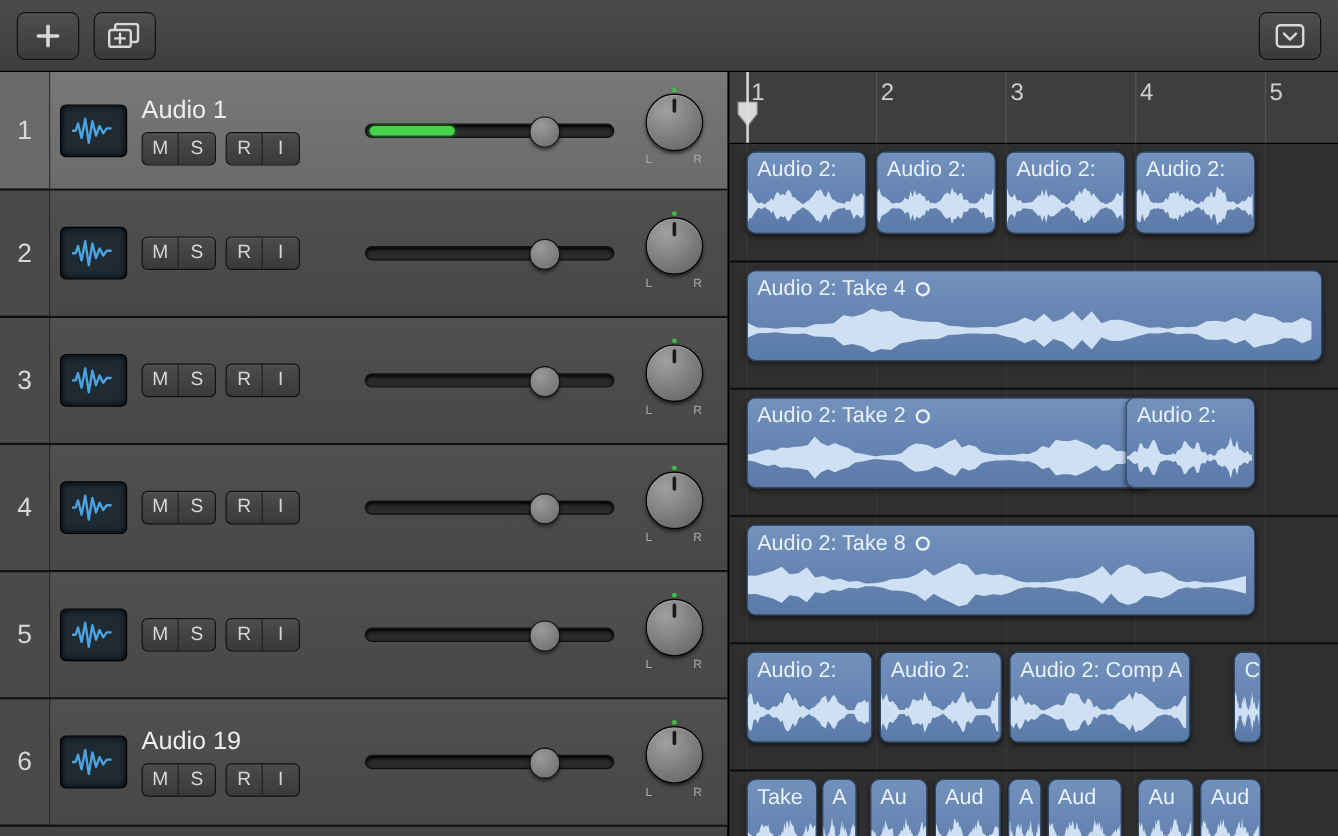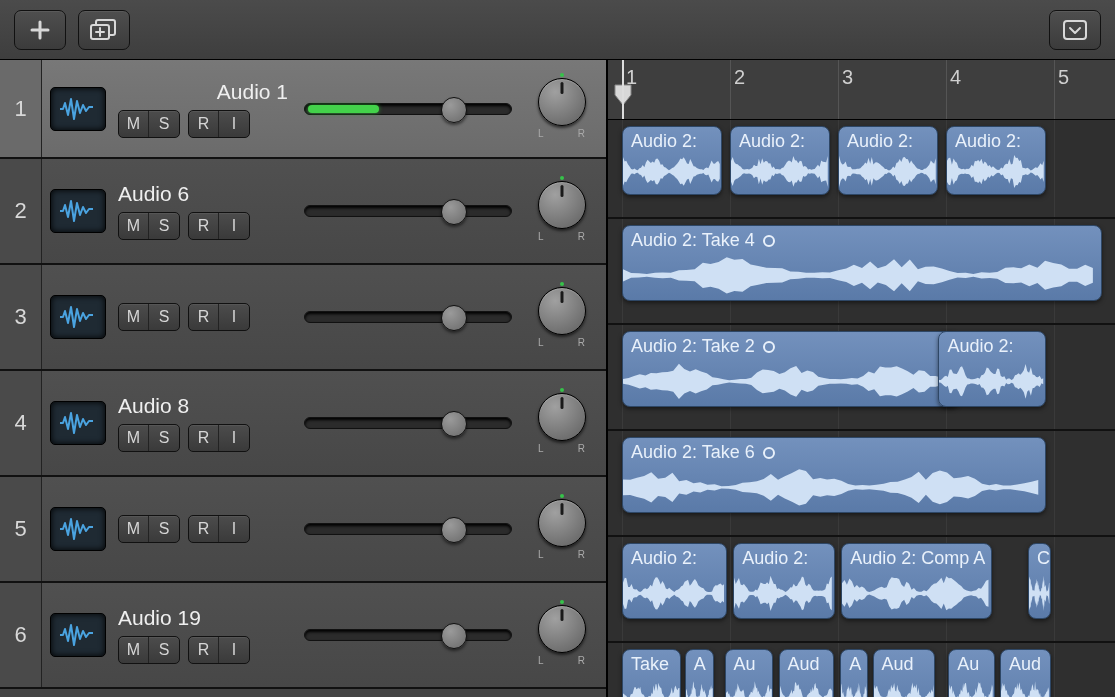--- a/index.html
+++ b/index.html
@@ -43,21 +43,21 @@
   }
   .playhead .line { position:absolute; top:0; left:8px; width:2px; height:2000px; background:#ddd; }
   .playhead svg { position:absolute; top:24px; left:0; }
 
   
   .track-row {
     display:flex; align-items:stretch; border-bottom:2px solid #111;
     background:#4a4a4a;
   }
   .track-row.selected { background:#6a6a6a; }
-  .track-row.selected .hdr { background:linear-gradient(#787878,#6b6b6b);text-align:right; }
+  .track-row.selected .hdr { background:linear-gradient(#787878,#6b6b6b); }
   .tnum {
     width:42px; display:flex; align-items:center; justify-content:center;
     font-size:22px; color:#d8d8d8; border-right:1px solid #222;
   }
   .hdr {
     flex:1; display:flex; align-items:center; padding:10px 10px 10px 8px; gap:12px;
     background:linear-gradient(#505050,#474747);
   }
   .track-icon {
     width:56px; height:44px; border:1px solid #000; border-radius:5px;
@@ -189,21 +189,20 @@
         </div>
         <div class="track-row" style="height: 106px;">
       <div class="tnum">2</div>
       <div class="hdr">
         <div class="track-icon">
           <svg width="40" height="24" viewBox="0 0 40 24">
             <path d="M2 12h3l2-6 3 12 3-16 3 20 3-18 3 12 3-8 3 6 3-4h4" fill="none" stroke="#4aa3e0" stroke-width="2" stroke-linejoin="round"></path>
           </svg>
         </div>
         <div class="tinfo">
-          <div class="tname">Audio 6</div>
           <div class="btnrow">
             <div class="grpbtn">
               <span>M</span>
               <span>S</span>
             </div>
             <div class="grpbtn">
               <span>R</span>
               <span>I</span>
             </div>
           </div>
@@ -262,21 +261,20 @@
         </div>
         <div class="track-row" style="height: 106px;">
       <div class="tnum">4</div>
       <div class="hdr">
         <div class="track-icon">
           <svg width="40" height="24" viewBox="0 0 40 24">
             <path d="M2 12h3l2-6 3 12 3-16 3 20 3-18 3 12 3-8 3 6 3-4h4" fill="none" stroke="#4aa3e0" stroke-width="2" stroke-linejoin="round"></path>
           </svg>
         </div>
         <div class="tinfo">
-          <div class="tname">Audio 8</div>
           <div class="btnrow">
             <div class="grpbtn">
               <span>M</span>
               <span>S</span>
             </div>
             <div class="grpbtn">
               <span>R</span>
               <span>I</span>
             </div>
           </div>
@@ -457,21 +455,21 @@
                 <span>Audio 2:</span>
               </div>
               <svg class="wave" viewBox="0 0 100 100" preserveAspectRatio="none">
                 <path d="M0 50 L0.0 46.9 L1.7 46.7 L3.3 42.8 L5.0 38.3 L6.7 36.3 L8.3 39.3 L10.0 21.5 L11.7 20.7 L13.3 29.9 L15.0 31.3 L16.7 31.7 L18.3 25.4 L20.0 15.4 L21.7 13.2 L23.3 22.3 L25.0 34.9 L26.7 42.1 L28.3 42.8 L30.0 44.7 L31.7 44.9 L33.3 44.1 L35.0 43.1 L36.7 40.9 L38.3 43.4 L40.0 35.1 L41.7 34.0 L43.3 28.8 L45.0 15.9 L46.7 17.7 L48.3 24.6 L50.0 28.8 L51.7 32.0 L53.3 31.9 L55.0 18.2 L56.7 19.9 L58.3 37.1 L60.0 39.4 L61.7 37.5 L63.3 45.8 L65.0 42.8 L66.7 43.3 L68.3 46.7 L70.0 44.4 L71.7 35.3 L73.3 34.1 L75.0 30.3 L76.7 34.0 L78.3 29.7 L80.0 22.9 L81.7 7.1 L83.3 25.3 L85.0 28.6 L86.7 14.6 L88.3 33.3 L90.0 34.2 L91.7 39.4 L93.3 40.0 L95.0 36.4 L96.7 45.1 L98.3 42.7 L98.3 57.3 L96.7 54.9 L95.0 63.6 L93.3 60.0 L91.7 60.6 L90.0 65.8 L88.3 66.7 L86.7 85.4 L85.0 71.4 L83.3 74.7 L81.7 92.9 L80.0 77.1 L78.3 70.3 L76.7 66.0 L75.0 69.7 L73.3 65.9 L71.7 64.7 L70.0 55.6 L68.3 53.3 L66.7 56.7 L65.0 57.2 L63.3 54.2 L61.7 62.5 L60.0 60.6 L58.3 62.9 L56.7 80.1 L55.0 81.8 L53.3 68.1 L51.7 68.0 L50.0 71.2 L48.3 75.4 L46.7 82.3 L45.0 84.1 L43.3 71.2 L41.7 66.0 L40.0 64.9 L38.3 56.6 L36.7 59.1 L35.0 56.9 L33.3 55.9 L31.7 55.1 L30.0 55.3 L28.3 57.2 L26.7 57.9 L25.0 65.1 L23.3 77.7 L21.7 86.8 L20.0 84.6 L18.3 74.6 L16.7 68.3 L15.0 68.7 L13.3 70.1 L11.7 79.3 L10.0 78.5 L8.3 60.7 L6.7 63.7 L5.0 61.7 L3.3 57.2 L1.7 53.3 L0.0 53.1 Z" fill="#cfe0f4"></path>
               </svg>
             </div>
           </div>
           <div class="lane" style="top: 311px; height: 106px;">
             <div class="region" style="left: 14px; width: 424.44px;">
               <div class="rlabel">
-                <span>Audio 2: Take 6</span>
+                <span>Audio 2: Take 8</span>
                 <span class="circ"></span>
               </div>
               <svg class="wave" viewBox="0 0 100 100" preserveAspectRatio="none">
                 <path d="M0 50 L0.0 30.7 L1.7 31.3 L3.3 26.4 L5.0 21.9 L6.7 13.0 L8.3 28.6 L10.0 26.2 L11.7 14.2 L13.3 34.8 L15.0 32.1 L16.7 39.9 L18.3 37.4 L20.0 43.8 L21.7 42.3 L23.3 47.1 L25.0 46.8 L26.7 44.1 L28.3 38.5 L30.0 37.6 L31.7 35.3 L33.3 29.4 L35.0 17.1 L36.7 31.6 L38.3 22.7 L40.0 14.5 L41.7 5.5 L43.3 9.8 L45.0 30.3 L46.7 26.9 L48.3 30.6 L50.0 28.9 L51.7 33.9 L53.3 41.5 L55.0 45.5 L56.7 44.0 L58.3 45.5 L60.0 43.6 L61.7 41.4 L63.3 36.6 L65.0 36.4 L66.7 30.9 L68.3 24.3 L70.0 11.4 L71.7 31.6 L73.3 14.8 L75.0 8.4 L76.7 13.8 L78.3 27.8 L80.0 26.0 L81.7 22.4 L83.3 29.0 L85.0 41.0 L86.7 44.8 L88.3 42.0 L90.0 45.3 L91.7 45.2 L93.3 43.0 L95.0 40.2 L96.7 36.1 L98.3 31.7 L98.3 68.3 L96.7 63.9 L95.0 59.8 L93.3 57.0 L91.7 54.8 L90.0 54.7 L88.3 58.0 L86.7 55.2 L85.0 59.0 L83.3 71.0 L81.7 77.6 L80.0 74.0 L78.3 72.2 L76.7 86.2 L75.0 91.6 L73.3 85.2 L71.7 68.4 L70.0 88.6 L68.3 75.7 L66.7 69.1 L65.0 63.6 L63.3 63.4 L61.7 58.6 L60.0 56.4 L58.3 54.5 L56.7 56.0 L55.0 54.5 L53.3 58.5 L51.7 66.1 L50.0 71.1 L48.3 69.4 L46.7 73.1 L45.0 69.7 L43.3 90.2 L41.7 94.5 L40.0 85.5 L38.3 77.3 L36.7 68.4 L35.0 82.9 L33.3 70.6 L31.7 64.7 L30.0 62.4 L28.3 61.5 L26.7 55.9 L25.0 53.2 L23.3 52.9 L21.7 57.7 L20.0 56.2 L18.3 62.6 L16.7 60.1 L15.0 67.9 L13.3 65.2 L11.7 85.8 L10.0 73.8 L8.3 71.4 L6.7 87.0 L5.0 78.1 L3.3 73.6 L1.7 68.7 L0.0 69.3 Z" fill="#cfe0f4"></path>
               </svg>
             </div>
           </div>
           <div class="lane" style="top: 417px; height: 106px;">
             <div class="region" style="left: 14px; width: 104.76px;">
               <div class="rlabel">

